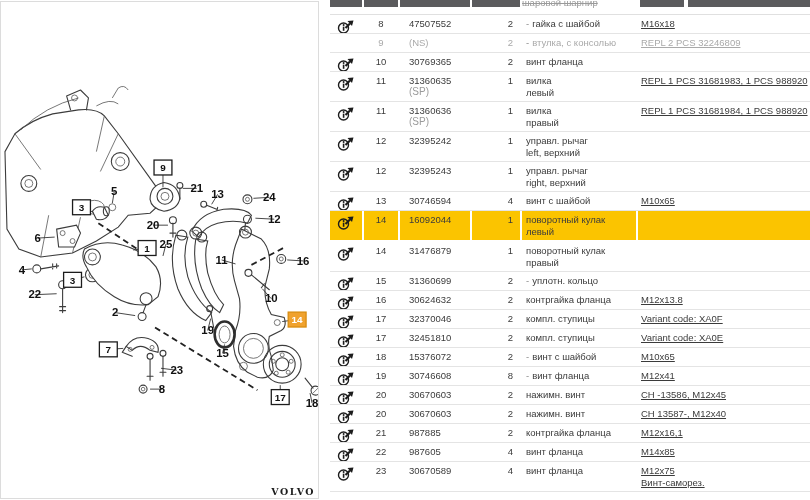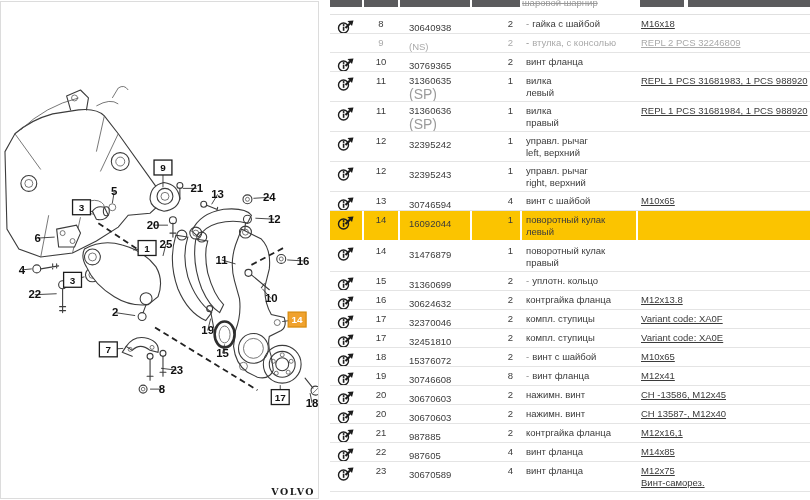--- a/index.html
+++ b/index.html
@@ -23,21 +23,21 @@
   .row { display:grid; grid-template-columns:32px 34px 70px 48px 114px 172px;
          column-gap:2px; border-bottom:1px solid #e4e4e4; background:#fff;
          font-size:9.5px; color:#3b3b3b; overflow:hidden; }
   .row .c { height:100%; padding-top:3px; }
   .c-icon { display:flex; justify-content:center; }
   .c-item { text-align:center; }
   .c-part { padding-left:9px; }
   .c-qty  { text-align:right; padding-right:7px; }
   .c-desc { padding-left:4px; }
   .c-note { padding-left:3px; white-space:nowrap;text-decoration:underline; }
-  .suffix { color:#9b9b9b; font-size:14px; }
+  .suffix { color:#9b9b9b; font-size:10px; }
   .bullet { color:#8a8a8a; margin-right:3px; }
   .line2 { line-height:12px; }
   .row.superseded { color:#a9a9a9; }
   .row.superseded .suffix { color:#bbb; }
   .row.highlighted { border-bottom:2px solid #fff; }
   .row.highlighted .c { background:#FBC400; }
   .info-btn { width:19px; height:14px; margin-top:2px; cursor:pointer; }
 
   
   #cut-row { position:relative; height:15px; border-bottom:1px solid #e0e0e0; background:#fff; }
@@ -310,21 +310,21 @@
     <div class="c c-icon">
       <svg class="info-btn" viewBox="0 0 19 14">
         <circle cx="6.5" cy="8" r="5" fill="none" stroke="#1c1c1c" stroke-width="1.4"></circle>
         <rect x="5.8" y="6.6" width="1.6" height="4.2" fill="#1c1c1c"></rect>
         <circle cx="6.6" cy="4.9" r="1" fill="#1c1c1c"></circle>
         <path d="M8.5,8 L13,3.5" stroke="#1c1c1c" stroke-width="2.2" fill="none"></path>
         <path d="M10.5,1 L16.5,0.5 L15,6 Z" fill="#1c1c1c"></path>
       </svg>
     </div>
     <div class="c c-item">8</div>
-    <div class="c c-part"><span>30640938</span> <span class="suffix"></span></div>
+    <div class="c c-part"><span>47507552</span> <span class="suffix"></span></div>
     <div class="c c-qty">2</div>
     <div class="c c-desc">
             <div class="line2"><span class="bullet">-</span>гайка с шайбой</div>
           </div>
     <div class="c c-note">
             <div class="line2">M16x18</div>
           </div>
   </div>
         <div class="row superseded" style="height: 19px;">
     <div class="c c-icon">

